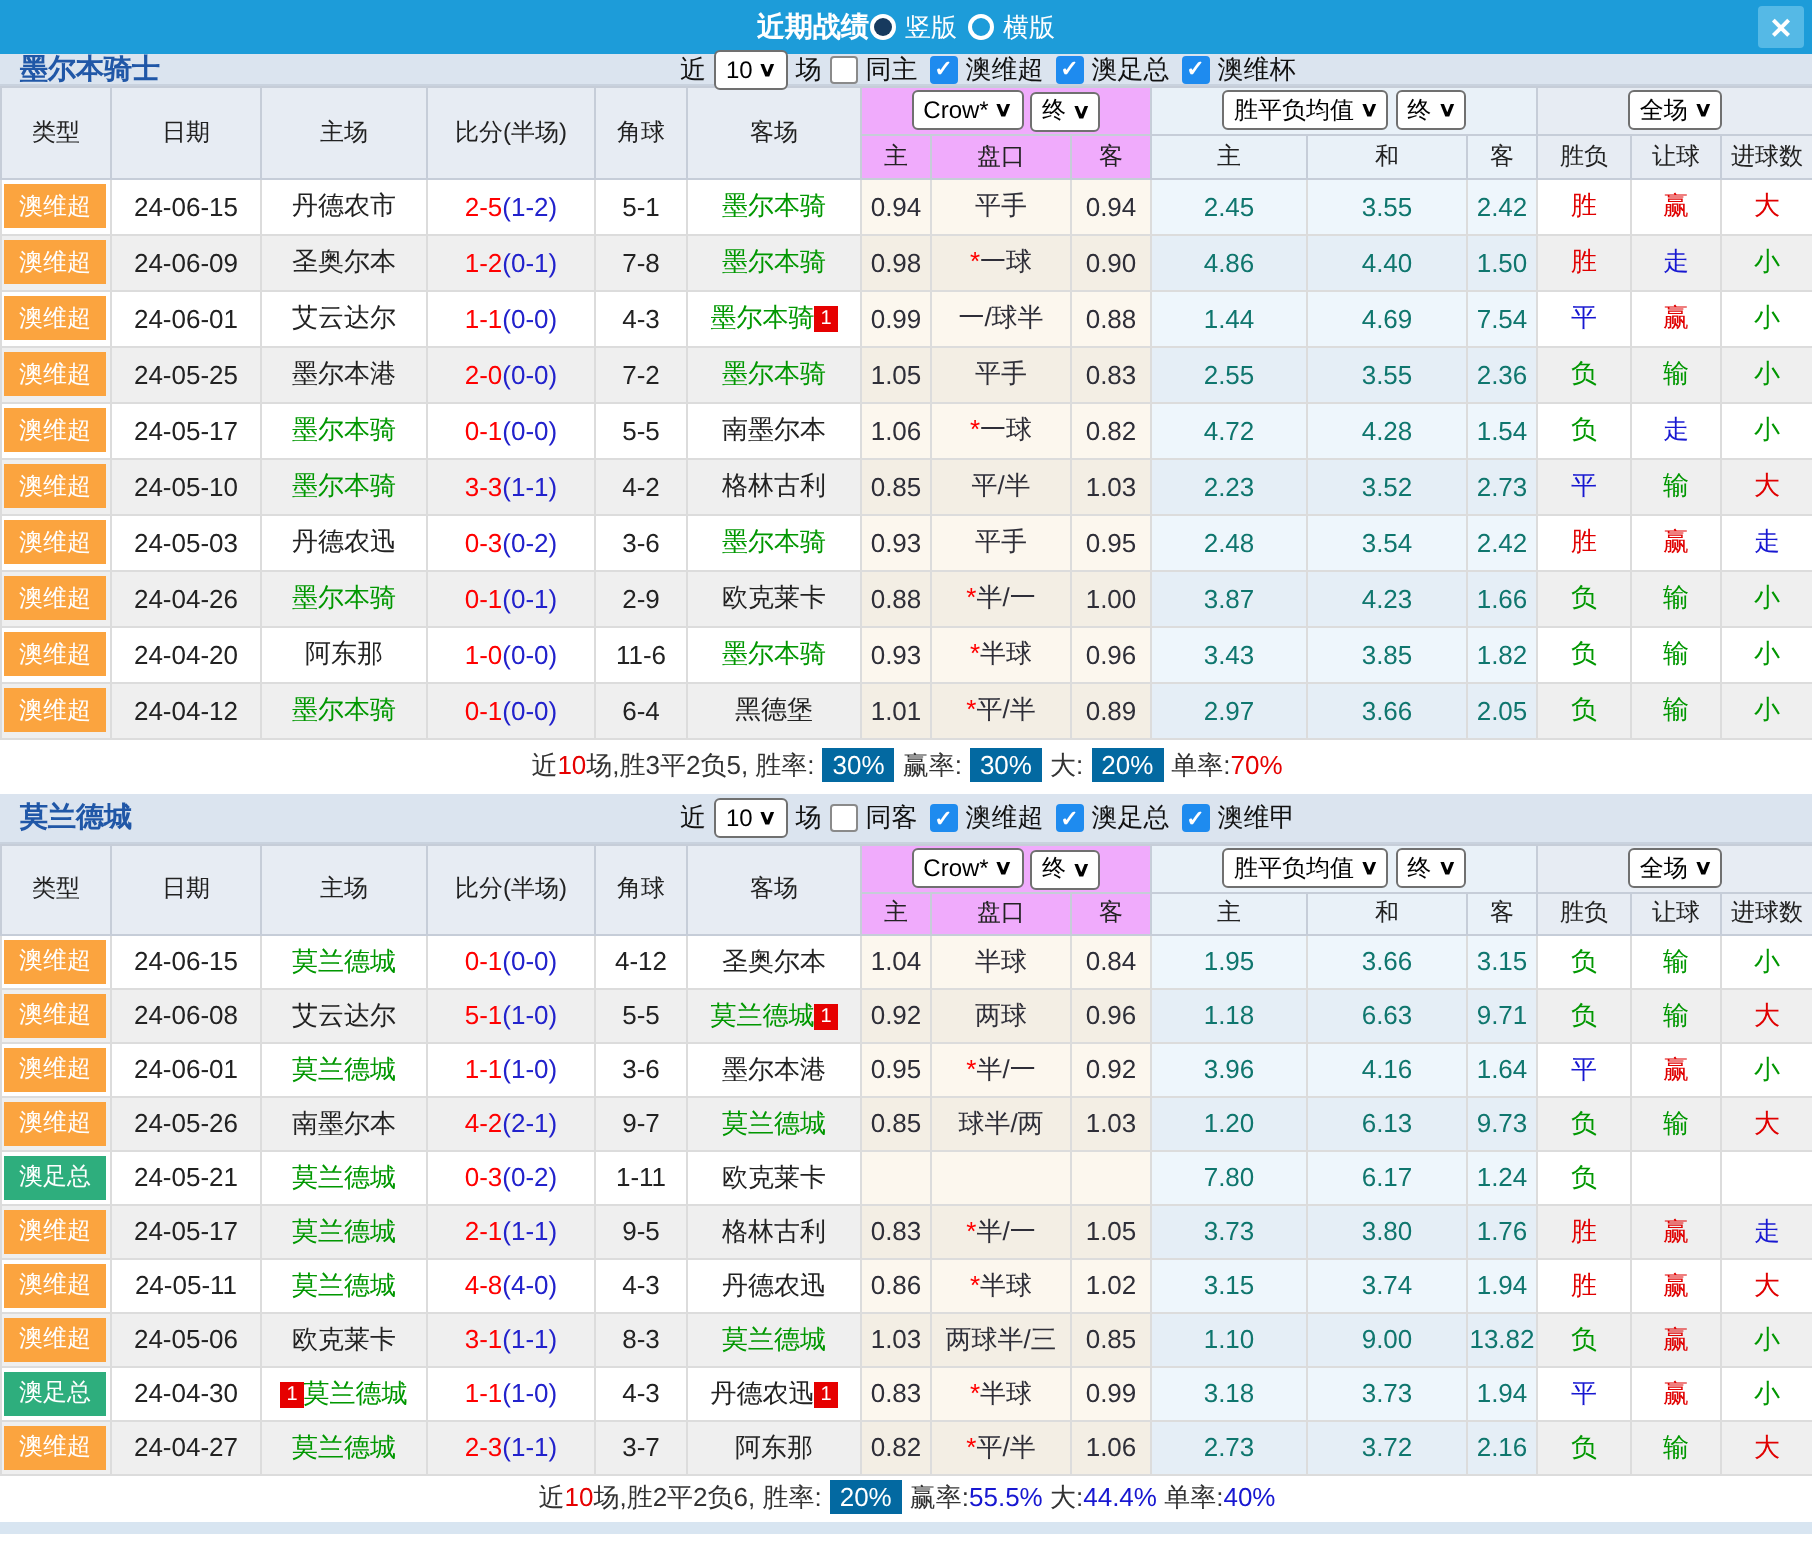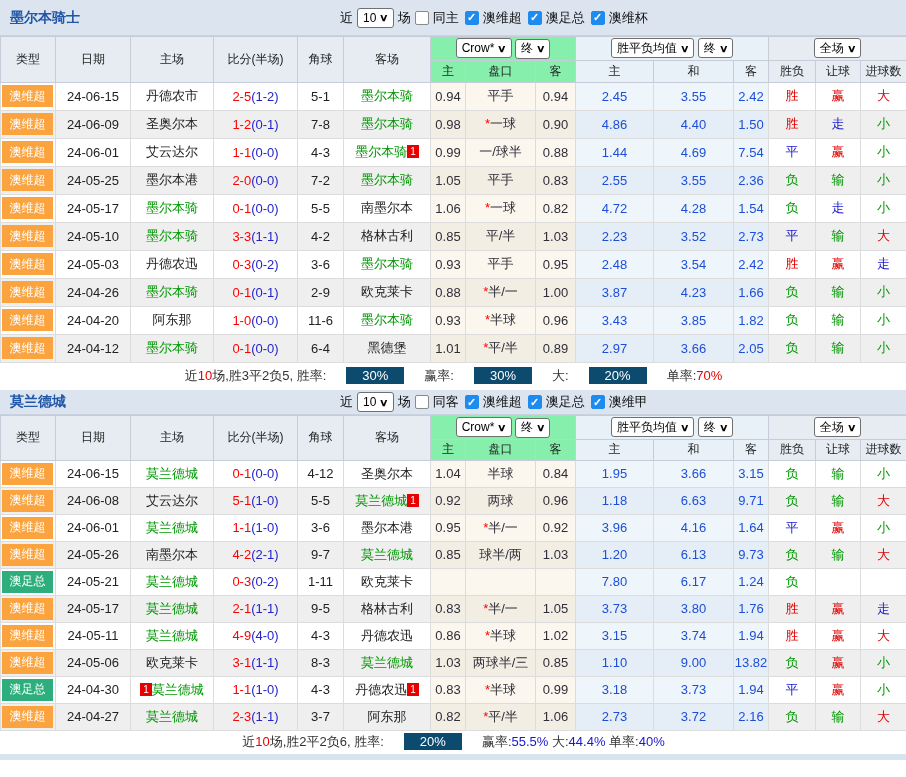--- a/index.html
+++ b/index.html
@@ -24,21 +24,21 @@
   .radio.selected::after { content:""; position:absolute; left:2px; top:2px; right:2px; bottom:2px; background:#173a5e; border-radius:50%; }
   .view-label { font-weight:normal; font-size:13px; }
   .close-btn {
     position:absolute; right:4px; top:3px; width:23px; height:21px;
     background:#55b9e6; border-radius:2px; color:#fff;
     display:flex; align-items:center; justify-content:center;
     font-size:14px; font-weight:bold; cursor:pointer;
   }
 
   
-  .section-bar { height:36px; background:#dbe4ef; position:relative; display:flex; align-items:center; border-bottom:1px solid #c9d2de; }
+  .section-bar { height:16px; background:#dbe4ef; position:relative; display:flex; align-items:center; border-bottom:1px solid #c9d2de; }
   .section-bar.second { height:25px; }
   .team-title { color:#2057a7; font-weight:bold; font-size:14px; padding-left:10px; }
   .controls { position:absolute; left:340px; display:flex; align-items:center; gap:4px; color:#111; font-size:13px; }
   .cb { width:14px; height:14px; display:inline-flex; align-items:center; justify-content:center; vertical-align:middle; }
   .cb.unchecked { background:#fff; border:1px solid #8a8a8a; border-radius:2px; }
   .cb.checked { background:#1e8bef; border:1px solid #1e8bef; border-radius:2px; color:#fff; font-size:11px; font-weight:bold; }
   .cb-label { margin-right:2px; }
 
   
   .select {
@@ -48,21 +48,21 @@
   }
   .select .chev { font-size:10px; font-weight:bold; transform:scaleX(1.3); }
 
   
   table { border-collapse:collapse; table-layout:fixed; width:906px; }
   th, td { border:1px solid #dcdcdc; text-align:center; padding:0; overflow:hidden; white-space:nowrap; }
   thead th { background:#e7ecf3; border-color:#c6cdd8; font-weight:normal; font-size:12px; color:#222; }
   thead tr.group-row { height:23px; }
   thead tr.sub-row { height:22px; }
   thead tr.sub-row.s2 { height:21px; }
-  thead th.odds-tint { background:#86efac; }
+  thead th.odds-tint { background:#f0abfc; }
   thead th.avg-tint  { background:#e9f1f8; }
   .hgroup { padding:1px 0; }
 
   tbody tr { height:28px; }
   table.t2 tbody tr { height:27px; }
   tr.r-odd  td { background:#fff; }
   tr.r-even td { background:#efefef; }
   tr.r-odd  td.c-odds { background:#fcf7ee; }
   tr.r-even td.c-odds { background:#f3eee4; }
   tr.r-odd  td.c-avg  { background:#eef6fc; }
@@ -73,38 +73,50 @@
   .type-badge { height:100%; min-height:22px; display:flex; align-items:center; justify-content:center; color:#fff; font-size:12px; }
   .type-orange { background:#fba43f; }
   .type-green  { background:#2eae7d; }
   .team { color:#222; }
   .team.green { color:#019701; }
   .num-badge { display:inline-block; background:#e60000; color:#fff; font-size:10px; line-height:13px; padding:0 3px; vertical-align:1px; }
   .score-ft { color:#ff0000; }
   .score-ht { color:#2222cc; }
   .c-odds, .c-hcap { color:#2e2e38; }
   .star { color:#ff0000; }
-  .c-avg { color:#1d4ed8;text-align:center; }
+  .c-avg { color:#0f766e;text-align:center; }
 
   tr.summary-row td {
     border-left:none; border-right:none; border-bottom:none;
     background:#fff; font-size:13px; color:#333; height:28px;
   }
   table.t2 tr.summary-row td { height:24px; }
   .seg-red { color:#e60000; }
   .seg-blue { color:#1717d1;text-align:right; }
-  .seg-badge { background:#0c4a6e; color:#fff; padding:1px 16px; margin:0 20px; }
+  .seg-badge { background:#0369a1; color:#fff; padding:1px 5px; margin:0 4px; }
 
   .bottom-strip { height:6px; background:#d8e5f1; }
 </style>
 </head>
 <body>
 
 <div class="window">
 
+  <div class="titlebar">
+    <span>近期战绩</span>
+    <span class="view-opts">
+      <span class="radio selected"></span>
+      <span class="view-label">竖版</span>
+      <span class="radio unselected"></span>
+      <span class="view-label">横版</span>
+    </span>
+    <span class="close-btn">
+        <span>✕</span>
+      </span>
+  </div>
 
   <div class="section-bar">
     <span class="team-title">墨尔本骑士</span>
     <span class="controls">
       <span>近</span>
       <span class="select">
           <span>10</span>
           <span class="chev">∨</span>
         </span>
       <span>场</span>
@@ -594,21 +606,21 @@
           <td class="c-out"><span style="color: rgb(224, 0, 0);">胜</span></td>
           <td class="c-out"><span style="color: rgb(224, 0, 0);">赢</span></td>
           <td class="c-out"><span style="color: rgb(23, 23, 209);">走</span></td>
         </tr>
         <tr class="r-odd">
           <td class="c-type">
             <div class="type-badge type-orange">澳维超</div>
           </td>
           <td class="c-date">24-05-11</td>
           <td class="c-team"><span class="team green">莫兰德城</span></td>
-          <td class="c-score"><span class="score-ft">4-9</span><span class="score-ht">(4-0)</span></td>
+          <td class="c-score"><span class="score-ft">4-8</span><span class="score-ht">(4-0)</span></td>
           <td class="c-corner">4-3</td>
           <td class="c-team"><span class="team">丹德农迅</span></td>
           <td class="c-odds">0.86</td>
           <td class="c-odds c-hcap"><span class="star">*</span><span>半球</span></td>
           <td class="c-odds">1.02</td>
           <td class="c-avg">3.15</td>
           <td class="c-avg">3.74</td>
           <td class="c-avg">1.94</td>
           <td class="c-out"><span style="color: rgb(224, 0, 0);">胜</span></td>
           <td class="c-out"><span style="color: rgb(224, 0, 0);">赢</span></td>

